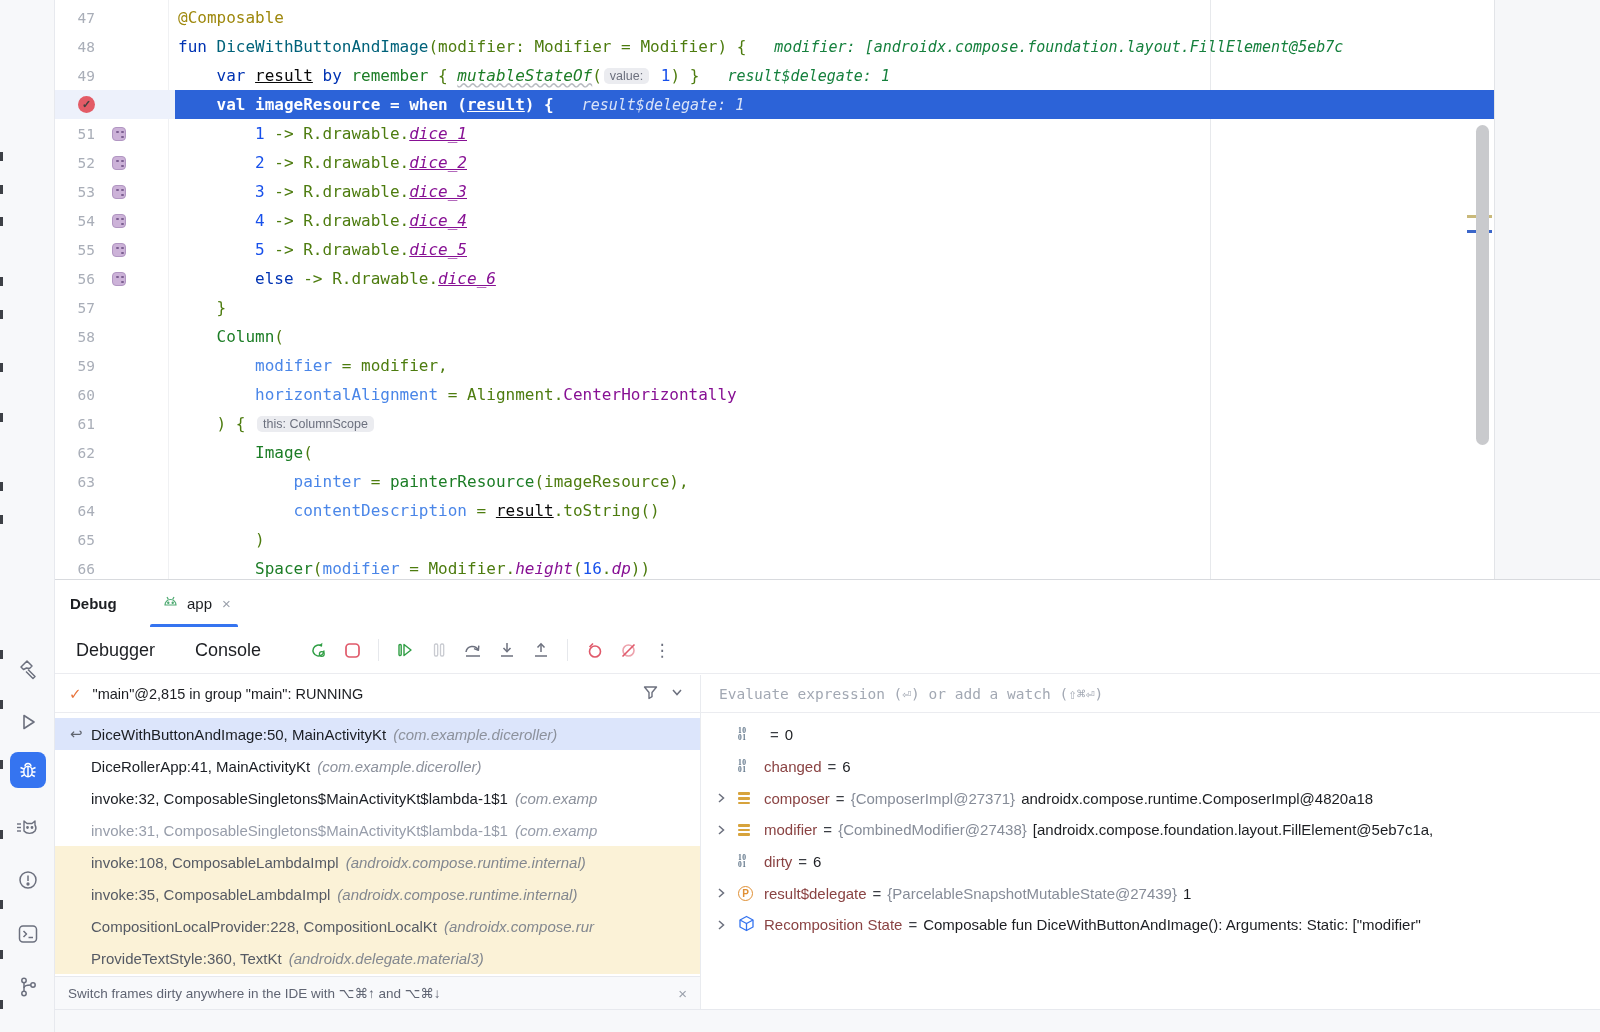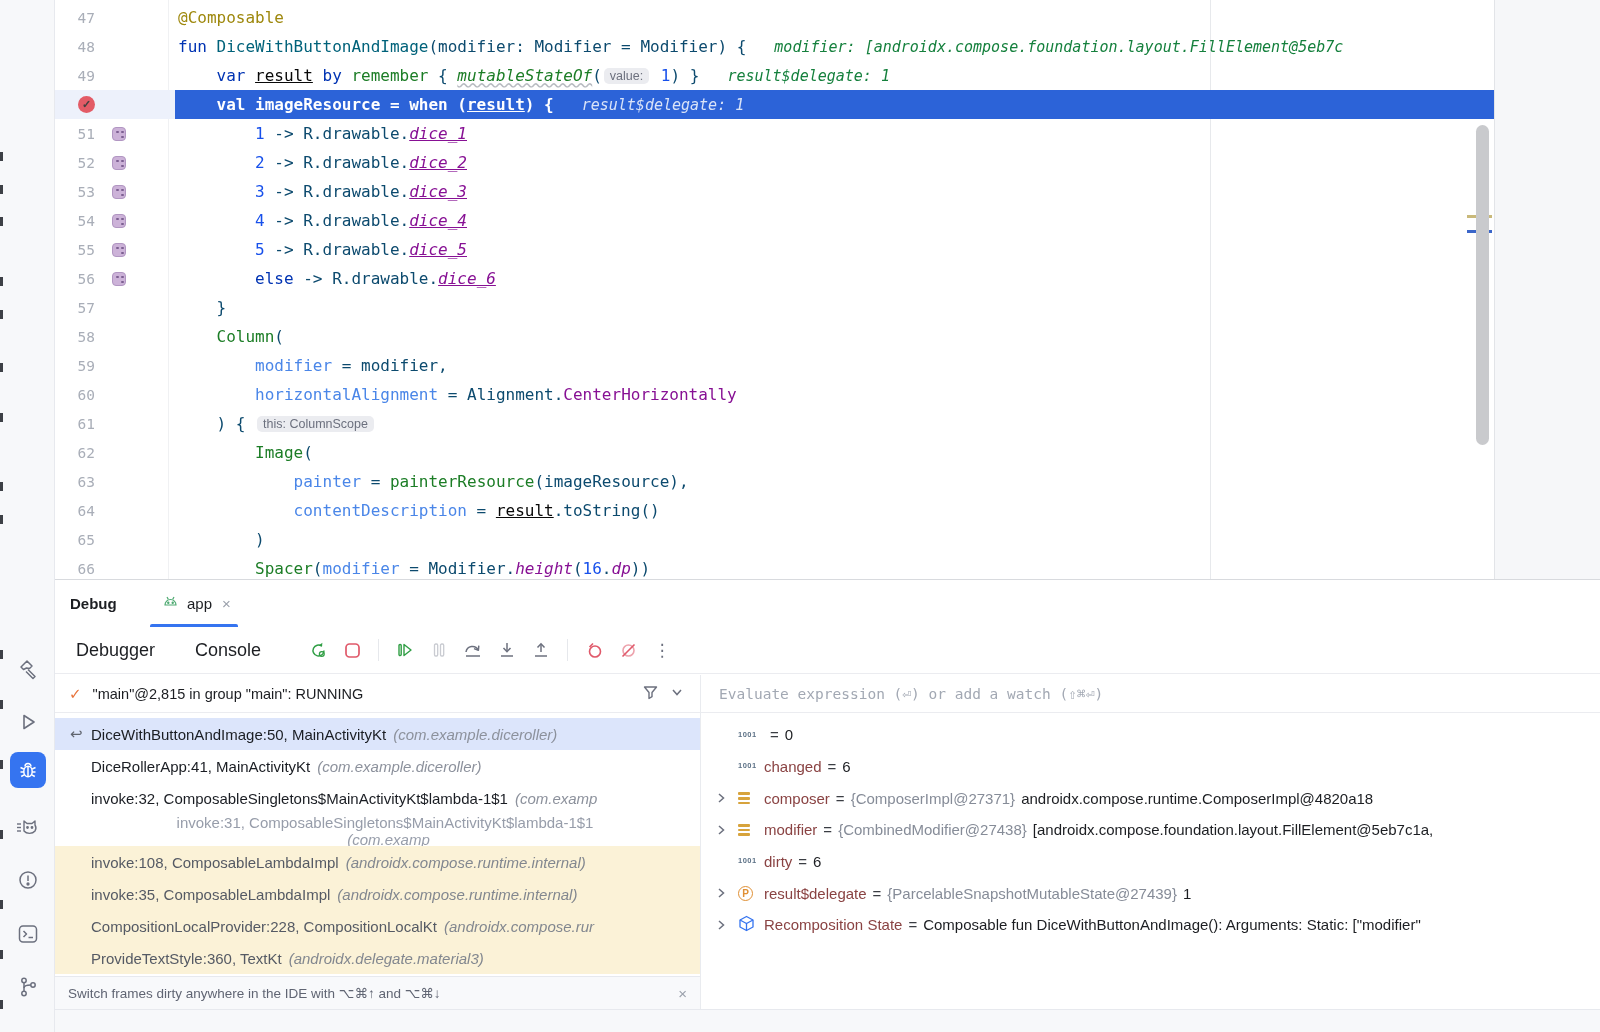--- a/index.html
+++ b/index.html
@@ -23,21 +23,21 @@
   .lines { position:absolute; left:0; top:3px; width:1439px; }
   .line { height:29px; display:flex; align-items:center; white-space:pre;
           font-family:"DejaVu Sans Mono","Liberation Mono",monospace; font-size:16px; }
   .ln  { width:40px; flex:none; text-align:right; display:flex; justify-content:flex-end; align-items:center;
          color:#a9aeb8; font-size:14.5px; }
   .gic { width:80px; flex:none; display:flex; align-items:center; padding-left:17px; }
   .code { flex:1; padding-left:3px; height:100%; display:flex; align-items:center; white-space:pre; overflow:hidden; }
   .line.exec { background:#edf1fb; }
   .line.exec .code { background:#2c63d8; }
   .line.exec .tok { color:#fff !important; font-weight:600; text-decoration-color:#fff; }
-  .tok.t { color:#0c4a6e; } .tok.k { color:#0033b3; } .tok.a { color:#9e880d; }
+  .tok.t { color:#4d7c0f; } .tok.k { color:#0033b3; } .tok.a { color:#9e880d; }
   .tok.f { color:#1c7d26; } .tok.d { color:#00627a; } .tok.n { color:#1750eb; }
   .tok.p { color:#4a86e8; } .tok.v { color:#871094; }
   .tok.vi { color:#871094; font-style:italic; }
   .tok.viu { color:#871094; font-style:italic; text-decoration:underline; }
   .tok.u { color:#080808; text-decoration:underline; }
   .tok.fi { color:#1c7d26; font-style:italic; text-decoration:underline; text-decoration-style:wavy; text-decoration-color:#b9bcc2; }
   .tok.chip { font-family:"Liberation Sans",sans-serif; font-size:12.5px; background:#ebecf0; color:#6c707e;
               border-radius:5px; padding:1px 6px; margin:0 2px; text-decoration:none; font-style:normal; }
   .hint { color:#15803d; font-style:italic; margin-left:28px; font-size:15px; }
   .line.exec .hint { color:rgba(255,255,255,.82); }
@@ -73,41 +73,41 @@
   .thread-bar { height:38px; display:flex; align-items:center; gap:11px; padding:0 16px 0 14px;
                 border-bottom:1px solid #ebecf0; font-size:14.5px; color:#1c1e22; }
   .thread-check { color:#e8743c; font-weight:700; font-size:15px; }
   .thread-spacer { flex:1; }
   .frames { margin-top:5px; }
   .frame { height:32px; display:flex; align-items:center; padding-left:15px; white-space:nowrap; overflow:hidden;
            font-size:15px; color:#1a1d23; }
   .frame .fic { width:21px; flex:none; color:#5f646e; font-size:15px; }
   .frame .pkg { font-style:italic; color:#8c919c; margin-left:7px; }
   .frame.sel { background:#dce5fb; }
-  .frame.gray, .frame.gray .pkg { color:#979daa;flex-direction:column; }
+  .frame.gray, .frame.gray .pkg { color:#979daa; }
   .frame.lib { background:#fbf2d7; color:#555a64; }
   .frame.lib .pkg { color:#82878f; }
   .frames-banner { position:absolute; left:0; right:0; bottom:0; height:33px; background:#f8f9fb;
                    border-top:1px solid #e7e9ee; display:flex; align-items:center; padding:0 13px;
                    font-size:13.5px; color:#606573; }
   .frames-banner .bn-close { margin-left:auto; color:#9aa0ab; font-size:15px; }
 
   .vars-pane { flex:1; position:relative; overflow:hidden; }
   .eval-bar { height:38px; display:flex; align-items:center; padding-left:18px; border-bottom:1px solid #ebecf0;
               font-family:"DejaVu Sans Mono","Liberation Mono",monospace; font-size:14.5px; color:#a2a8b3; }
   .vars { margin-top:6px; }
   .var { height:31.7px; display:flex; align-items:center; padding-left:14px; white-space:nowrap; overflow:hidden; font-size:15px; }
   .var .vchev { width:23px; flex:none; display:flex; align-items:center; }
   .var .vic { width:26px; flex:none; display:flex; align-items:center; }
   .var .vname { color:#8a4343; }
   .var .veq { color:#3a3d43; margin:0 6px; }
   .var .vref { color:#868c98; margin-right:6px; }
   .var .vval { color:#1c1e22; }
-  .ic-prim { display:flex; flex-direction:row; line-height:6.5px;
-             font-family:Liberation Sans, sans-serif; font-size:7.5px; font-weight:700; color:#5d7287; letter-spacing:.5px; }
+  .ic-prim { display:flex; flex-direction:column; line-height:6.5px;
+             font-family:Liberation Serif, serif; font-size:7.5px; font-weight:700; color:#5d7287; letter-spacing:.5px; }
   .ic-obj { display:flex; flex-direction:column; gap:2px; }
   .ic-obj i { display:block; width:12px; height:2.6px; background:#d7a33c; border-radius:1px; }
   .ic-p { width:15px; height:15px; border:1.5px solid #e09035; border-radius:50%; color:#e09035;
           font-size:10px; font-weight:700; display:flex; align-items:center; justify-content:center; }
 
   .bottom-strip { position:absolute; left:0; right:0; bottom:0; height:23px; background:#f7f8fa; border-top:1px solid #e7e9ee; }
 </style>
 </head>
 <body>
 

